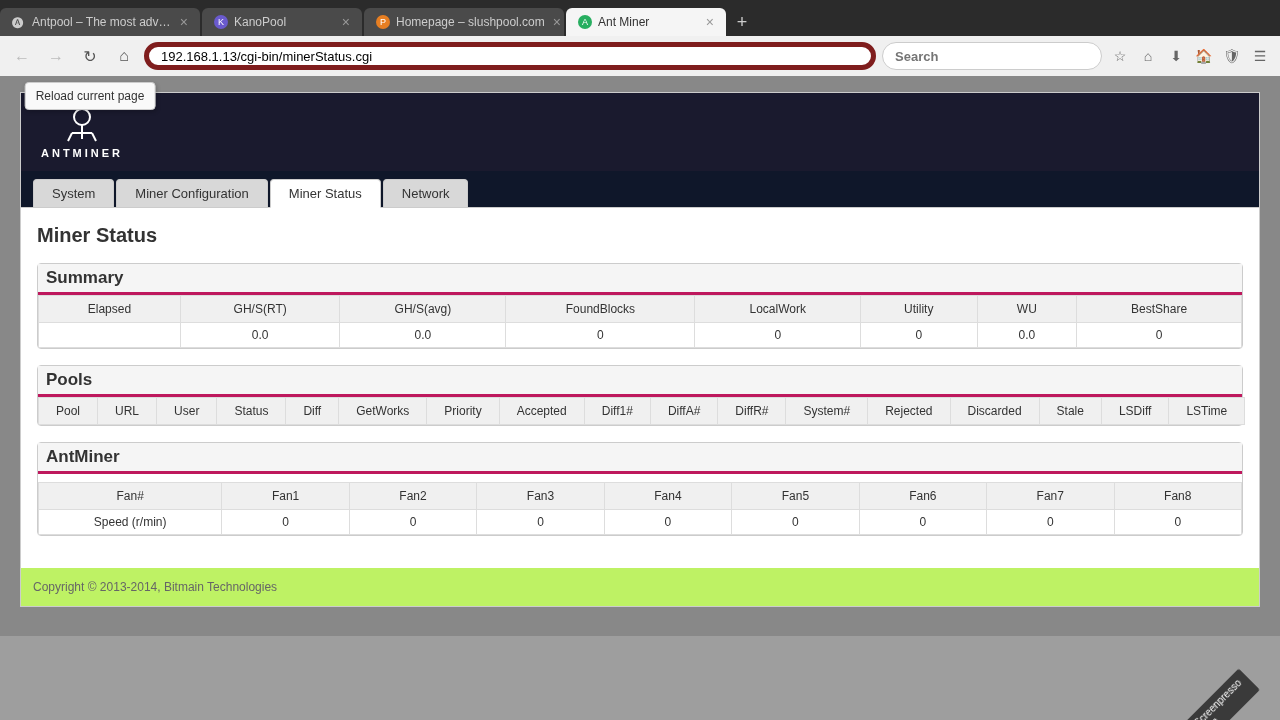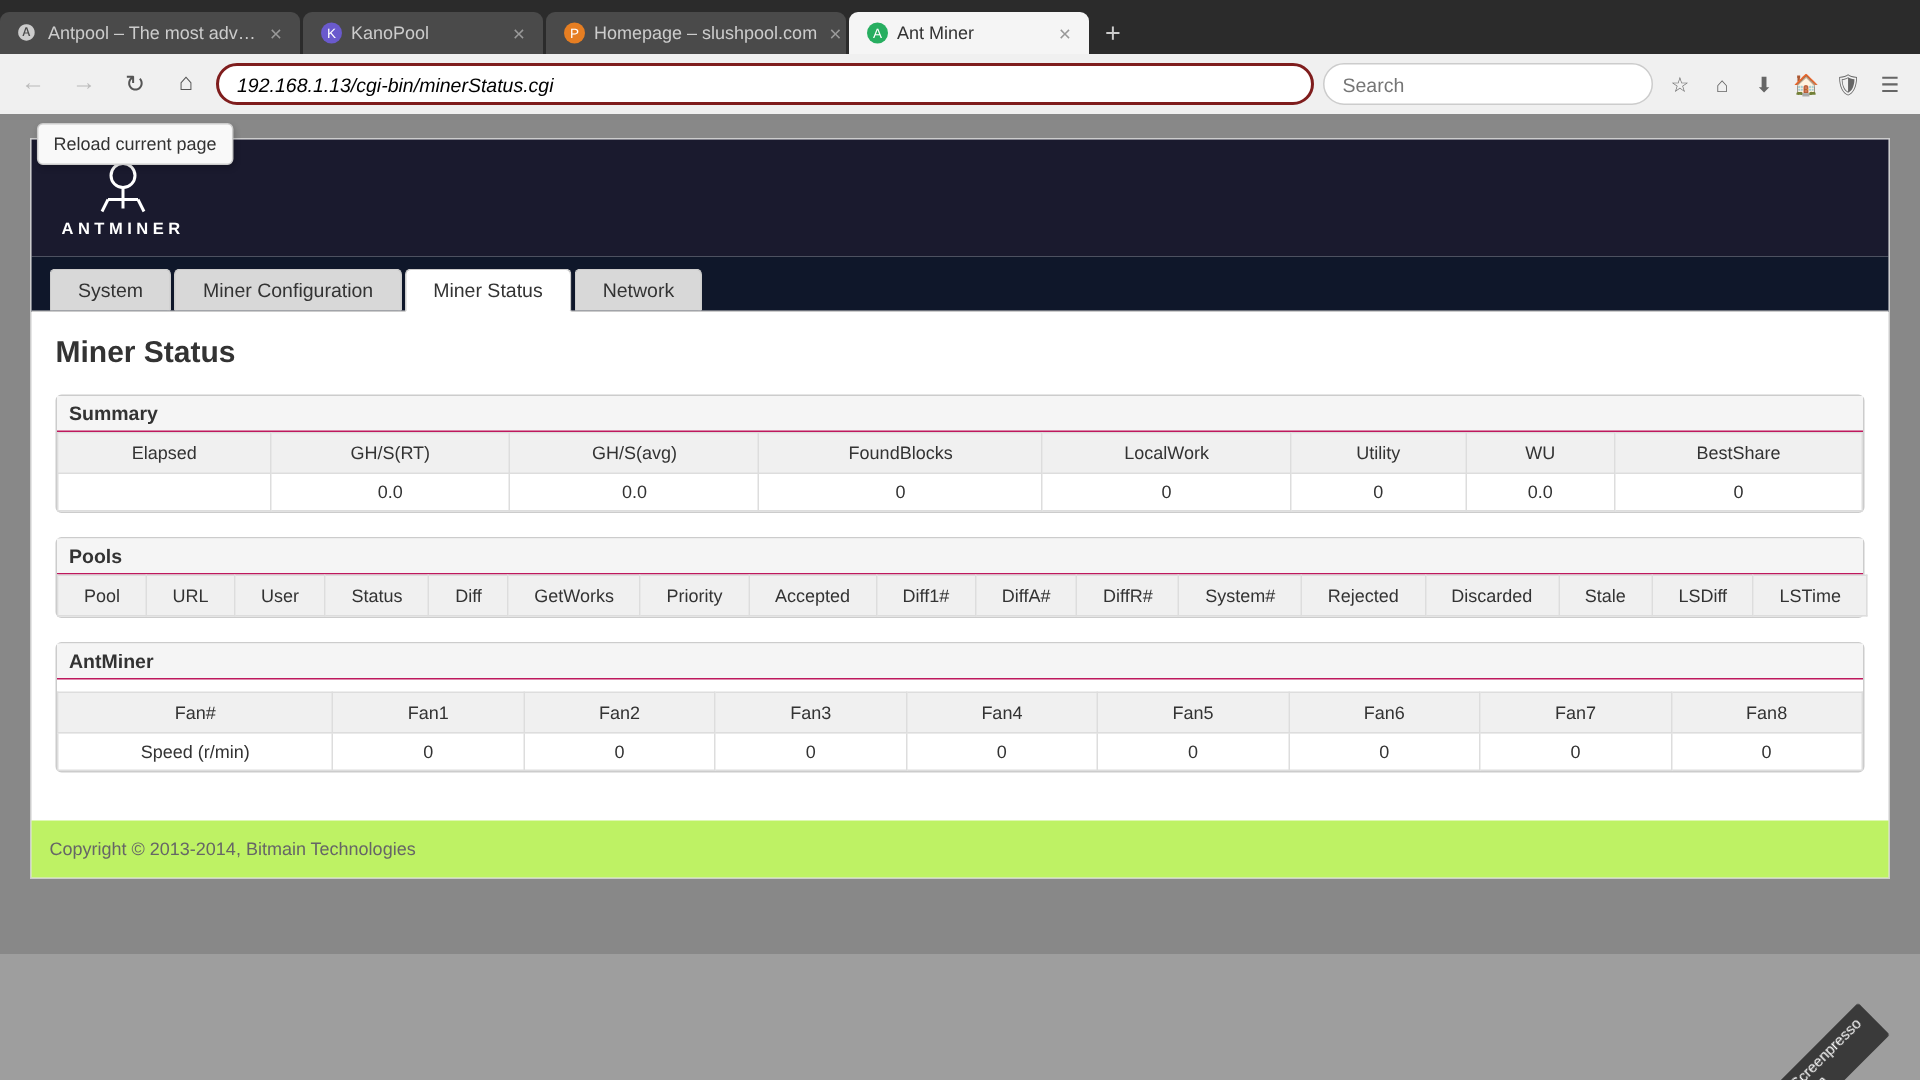--- a/index.html
+++ b/index.html
@@ -82,37 +82,37 @@
       align-items: center;
       justify-content: center;
       color: #555;
       font-size: 16px;
       border-radius: 50%;
     }
     .nav-btn.disabled { color: #bbb; cursor: default; }
     .address-bar {
       flex: 1;
       height: 28px;
-      border: 2px solid #7f1d1d;
+      border: 5px solid #7f1d1d;
       border-radius: 14px;
       padding: 0 12px;
       font-size: 13px;
       background: white;
       outline: none;
-      font-style: italic;
     }
     .search-bar {
       width: 220px;
       height: 28px;
       border: 1px solid #ccc;
       border-radius: 14px;
       padding: 0 12px;
       font-size: 13px;
       background: white;
       outline: none;
+      font-weight: bold;
     }
     .nav-icons {
       display: flex;
       gap: 4px;
       align-items: center;
     }
     .nav-icon {
       width: 24px;
       height: 24px;
       display: flex;
@@ -217,25 +217,25 @@
     }
 
     
     .section-box {
       border: 1px solid #ccc;
       border-radius: 4px;
       margin-bottom: 16px;
     }
     .section-legend {
       font-weight: bold;
-      font-size: 13px;
+      font-size: 17px;
       color: #333;
       padding: 4px 8px;
       background: #f5f5f5;
-      border-bottom: 1px solid #be185d;
+      border-bottom: 3px solid #be185d;
     }
     .section-inner { padding: 0; }
 
     
     .data-table {
       width: 100%;
       border-collapse: collapse;
       font-size: 12px;
     }
     .data-table th {

